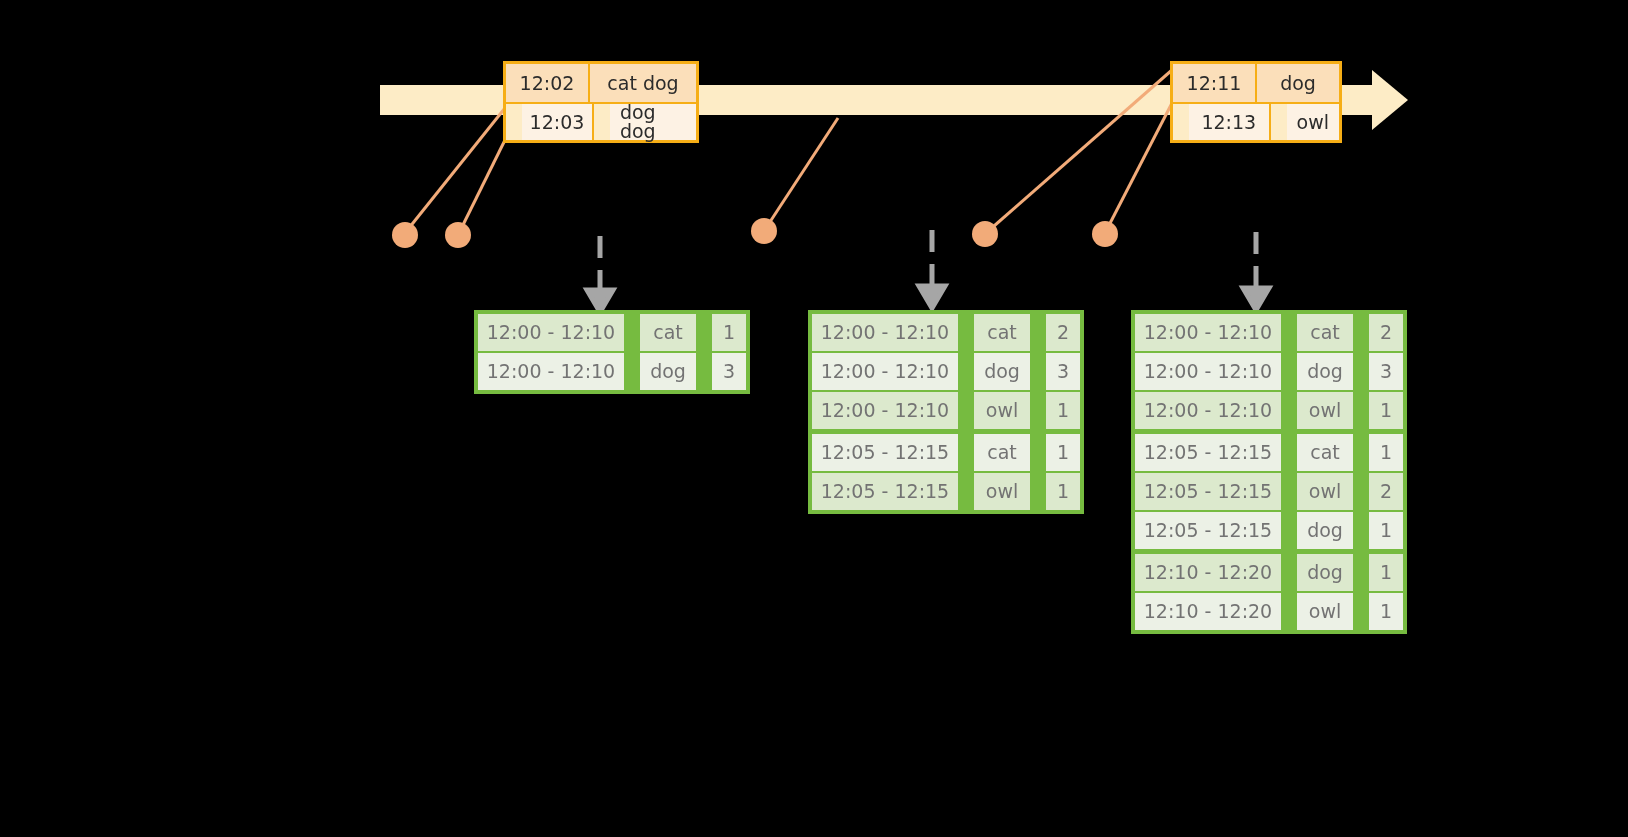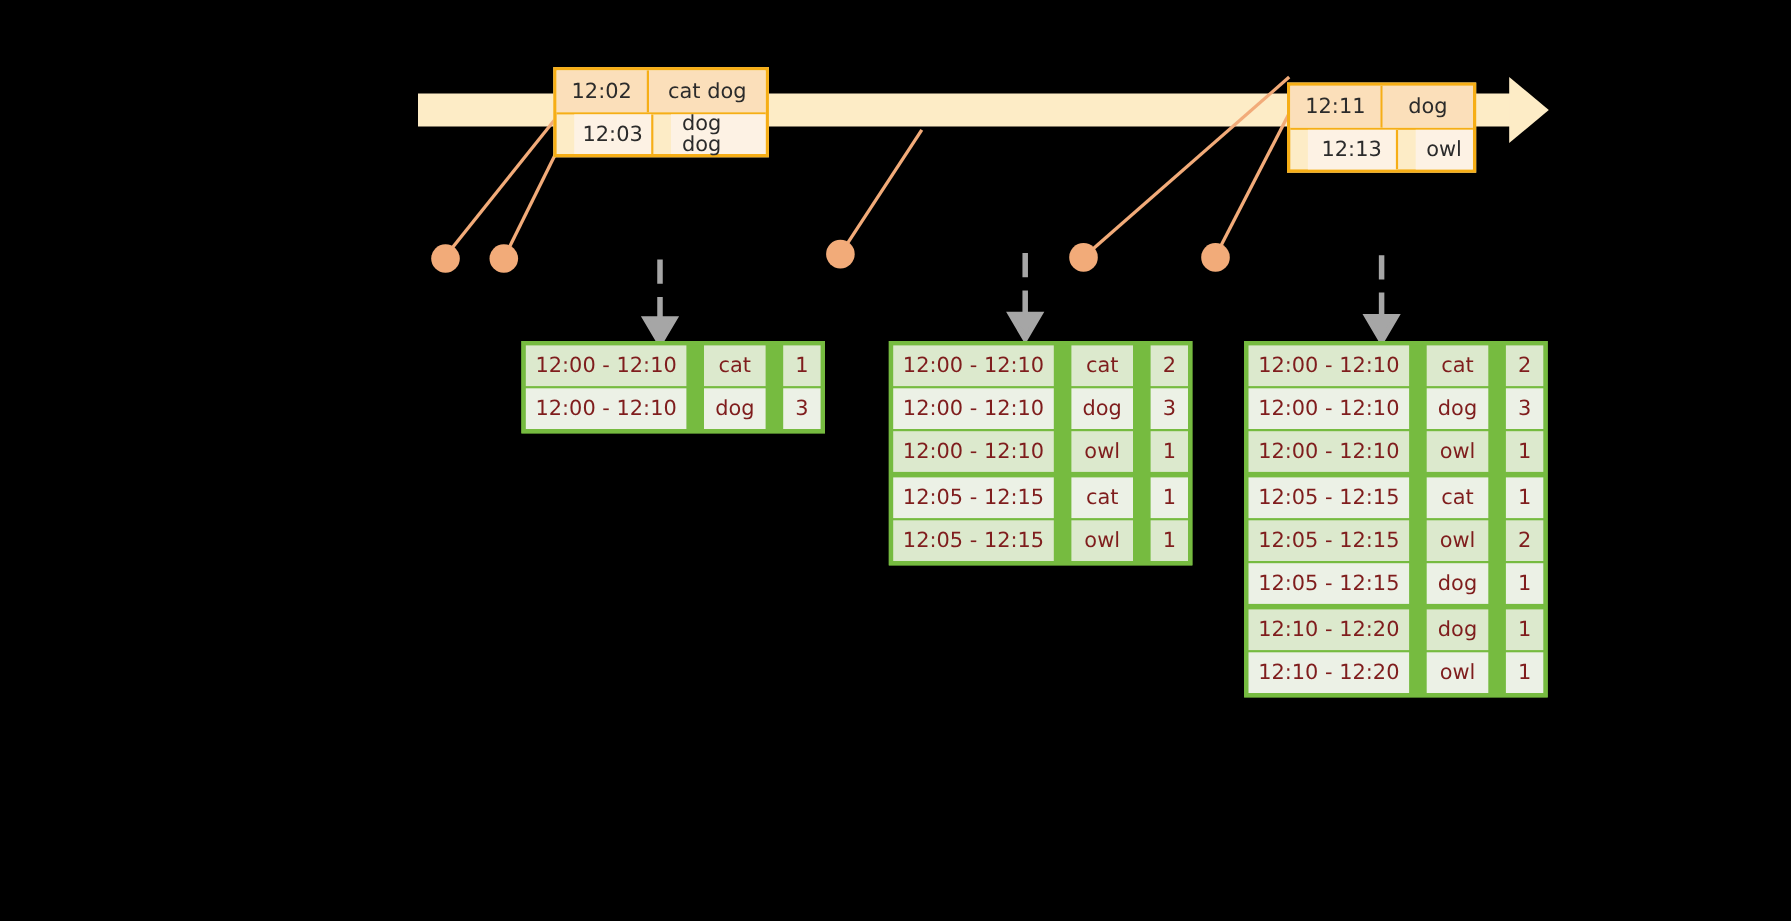--- a/index.html
+++ b/index.html
@@ -97,21 +97,21 @@
     box-sizing: border-box;
   }
   .res-row + .res-row { margin-top: 2px; }
   .res-row.group-break { margin-top: 5px; }
   .res-cell {
     display: flex;
     align-items: center;
     justify-content: center;
     box-sizing: border-box;
     font-size: 19px;
-    color: #7f1d1d;
+    color: #737373;
     line-height: 1;
   }
   .res-cell + .res-cell { margin-left: 16px; }
   .res-cell.win  { width: 146px; }
   .res-cell.word { width: 56px; }
   .res-cell.cnt  { width: 34px; }
   .res-row.shade-dark .res-cell { background: #dce9cd; }
   .res-row.shade-light .res-cell { background: #ecf1e6; }
 
   
@@ -159,21 +159,21 @@
   <div class="event-box" id="event-box-0" style="left:503px; top:61px; width:196px;">
       <div class="event-row shade-dark">
         <div class="event-cell time">12:02</div>
         <div class="event-cell words">cat dog</div>
       </div>
       <div class="event-row shade-light">
         <div class="event-cell time">12:03</div>
         <div class="event-cell words">dog dog</div>
       </div>
     </div>
-  <div class="event-box" id="event-box-2" style="left:1170px; top:75px; width:172px;">
+  <div class="event-box" id="event-box-2" style="left:1170px; top:61px; width:172px;">
       <div class="event-row shade-dark">
         <div class="event-cell time">12:11</div>
         <div class="event-cell words">dog</div>
       </div>
       <div class="event-row shade-light">
         <div class="event-cell time">12:13</div>
         <div class="event-cell words">owl</div>
       </div>
     </div>
 

